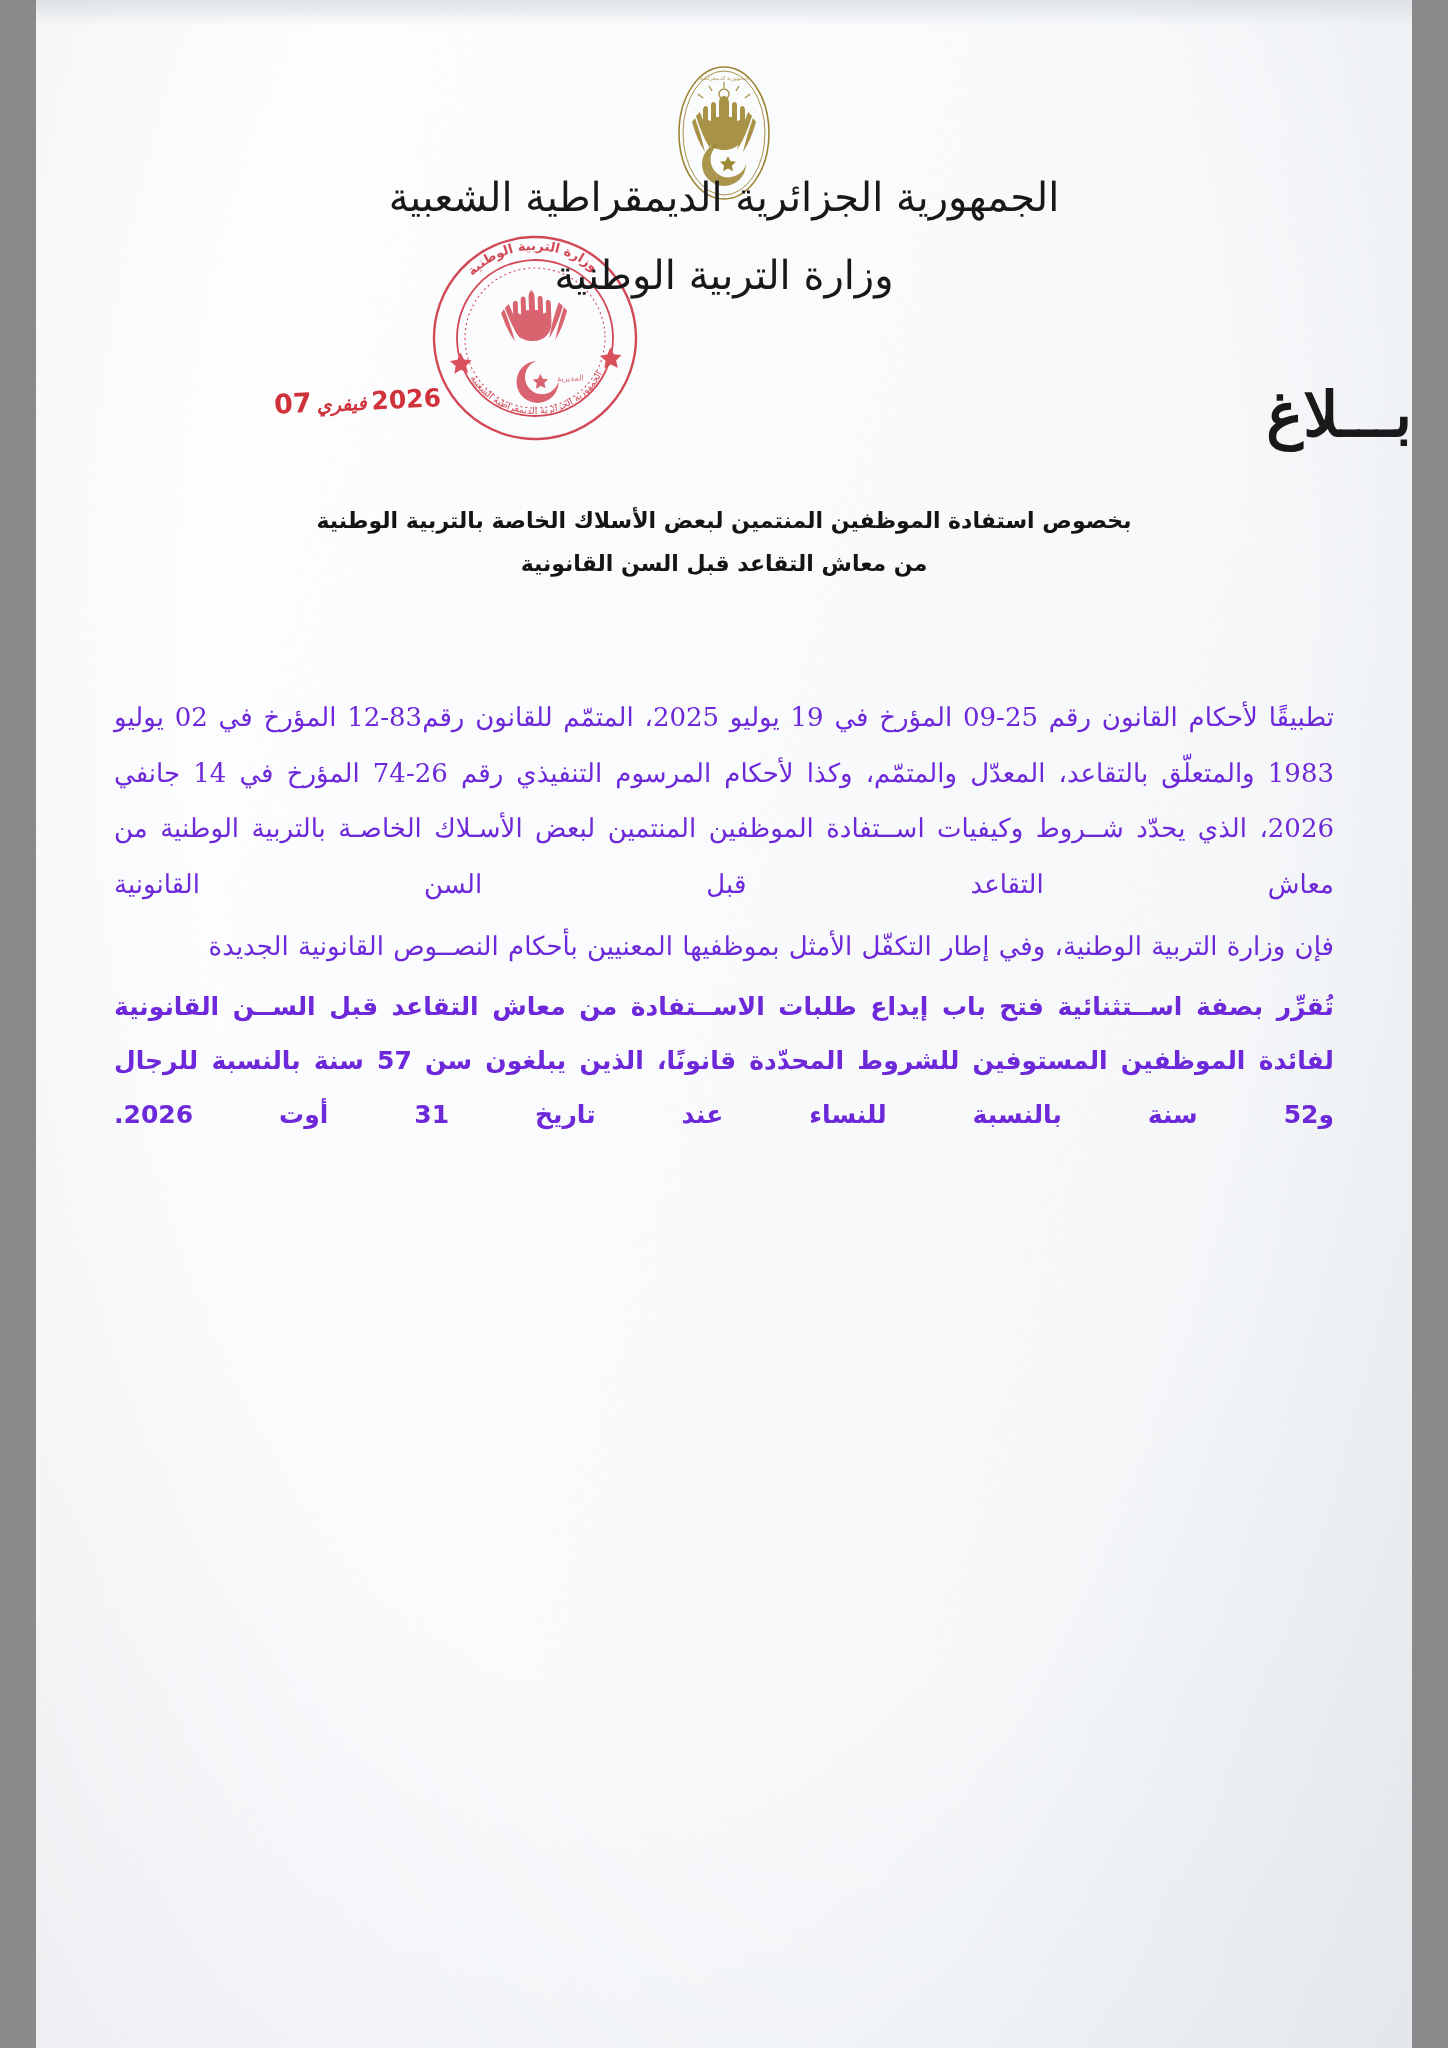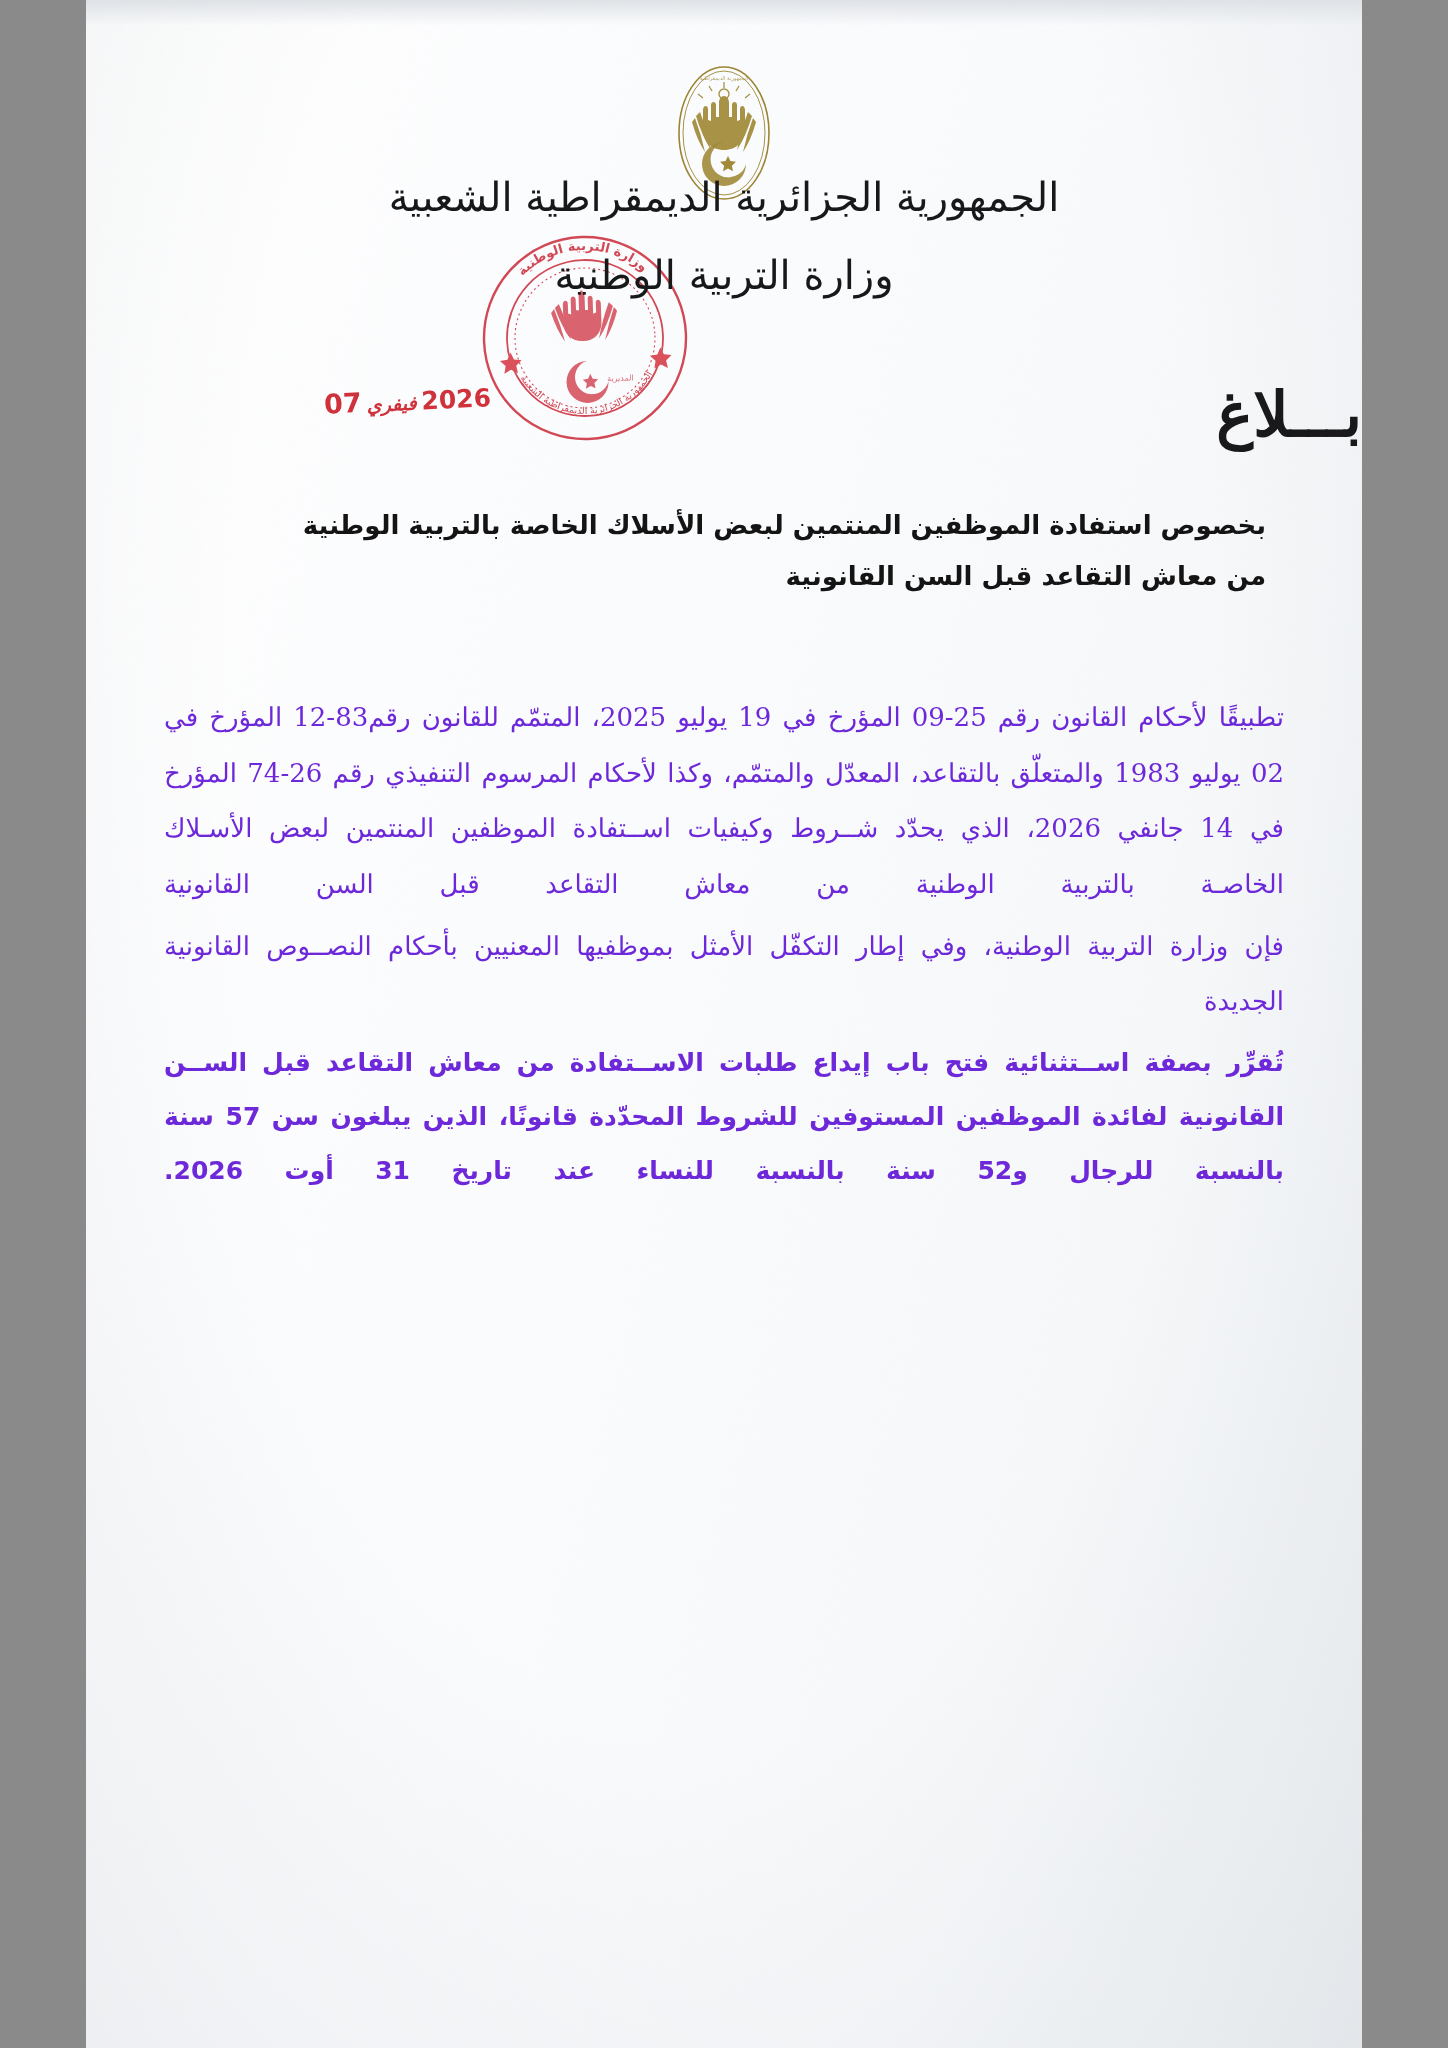--- a/index.html
+++ b/index.html
@@ -3,21 +3,21 @@
 <meta charset="utf-8">
 <title>بلاغ - وزارة التربية الوطنية</title>
 <style>
   html, body {
     margin: 0;
     padding: 0;
     background: #8a8a8a;
   }
   .page {
     position: relative;
-    width: 1276px;
+    width: 1376px;
     height: 2048px;
     margin: 0 auto;
     background: #fdfdfd;
     overflow: hidden;
     font-family: "Liberation Serif", "DejaVu Serif", serif;
     color: #1a1a1a;
     box-sizing: border-box;
   }
   
   .page::before {
@@ -126,23 +126,24 @@
     font-family: "DejaVu Serif", "Liberation Serif", serif;
     letter-spacing: 0;
   }
 
   
   .subject {
     position: absolute;
     top: 500px;
     left: 96px;
     right: 96px;
+    text-align: center;
     font-family: "DejaVu Sans", "Liberation Sans", sans-serif;
     font-weight: bold;
-    font-size: 26px;
+    font-size: 22px;
     line-height: 1.95;
     color: #141414;
   }
 
   
   .body {
     position: absolute;
     top: 690px;
     left: 78px;
     right: 78px;

